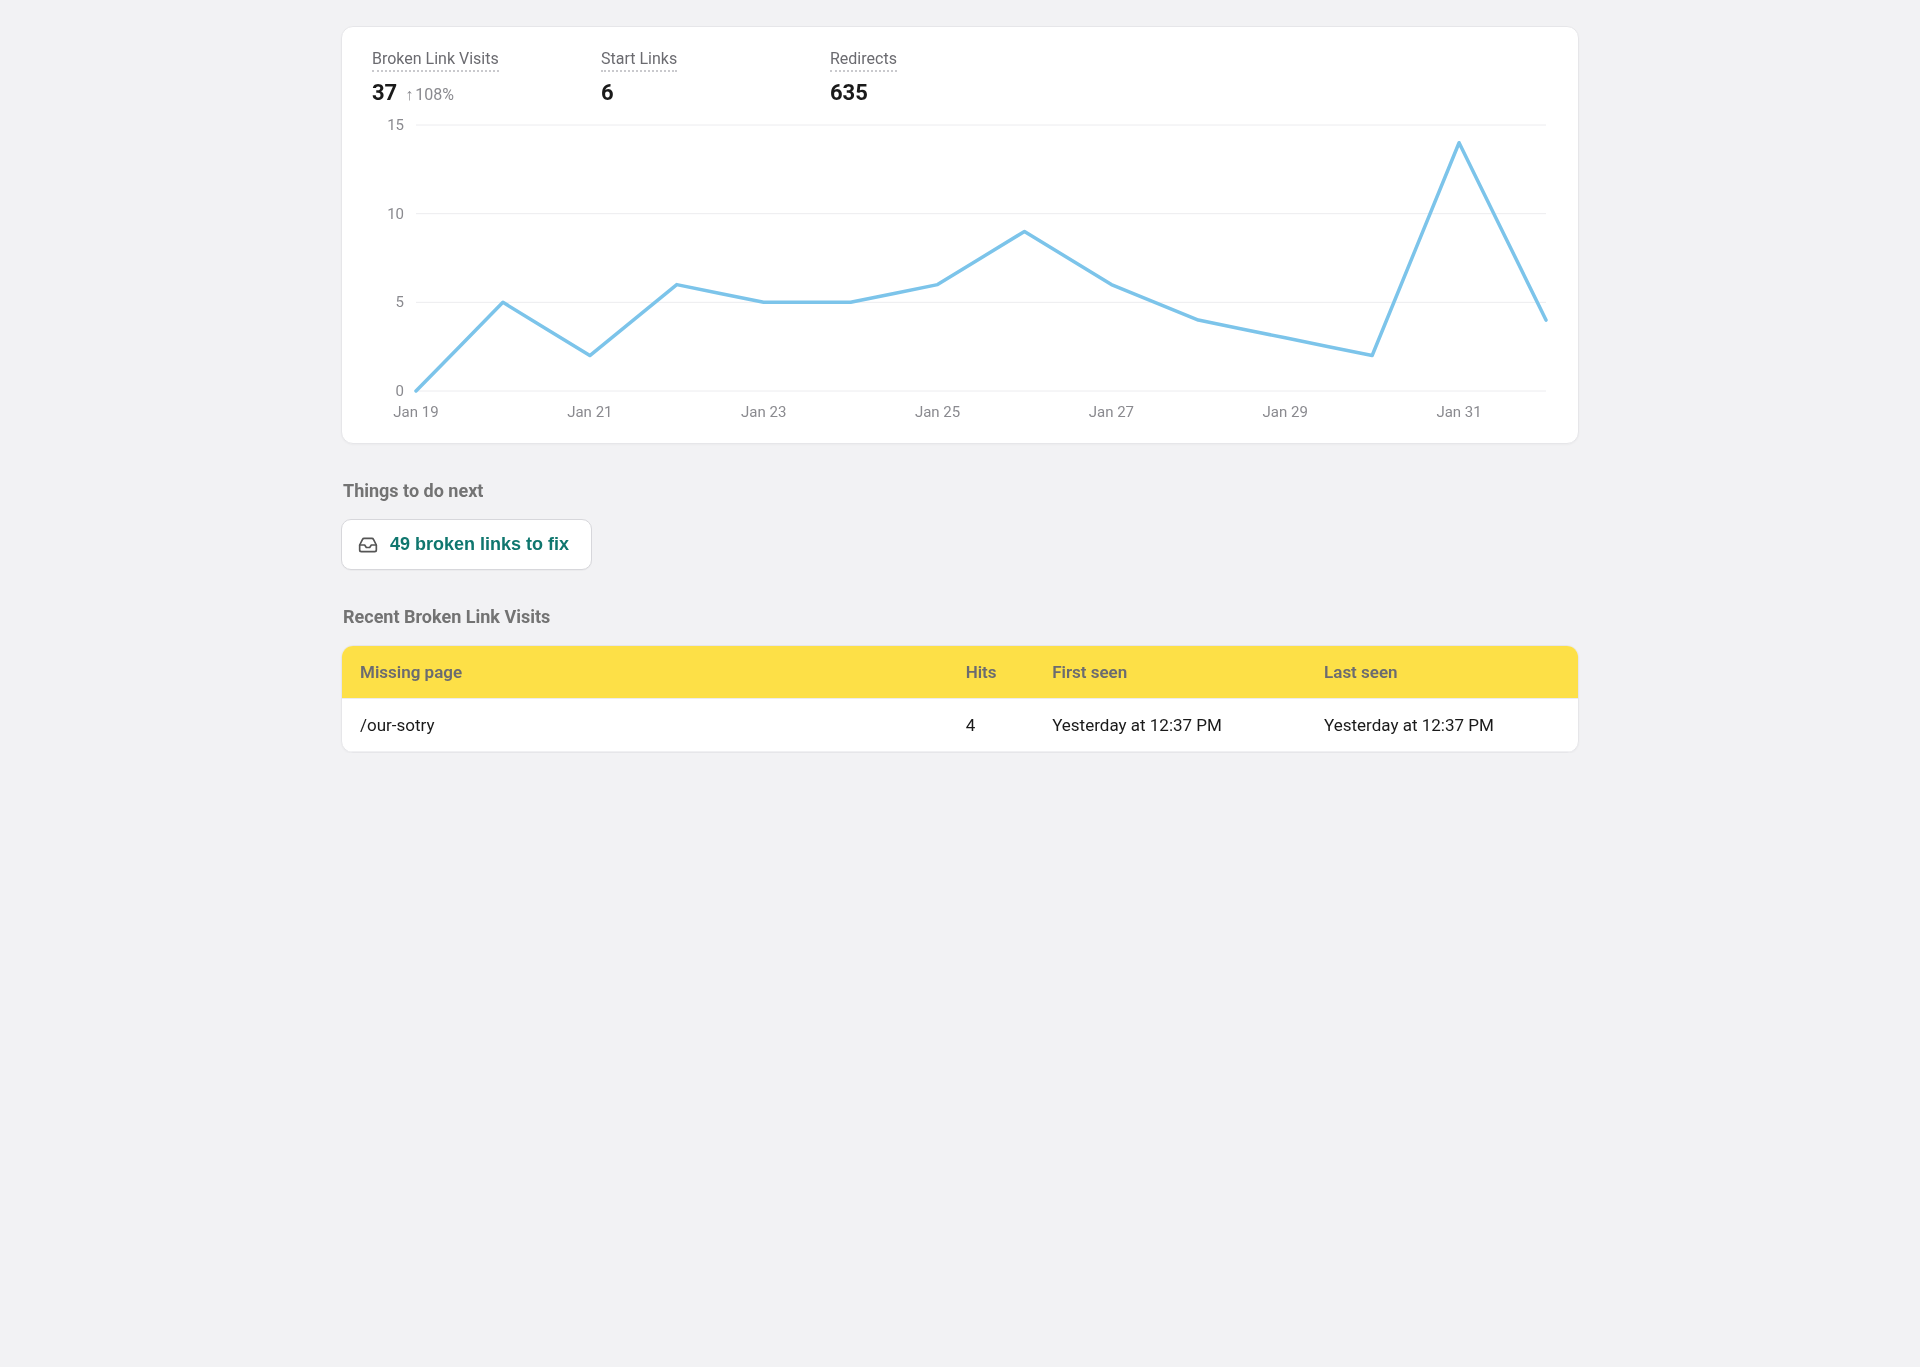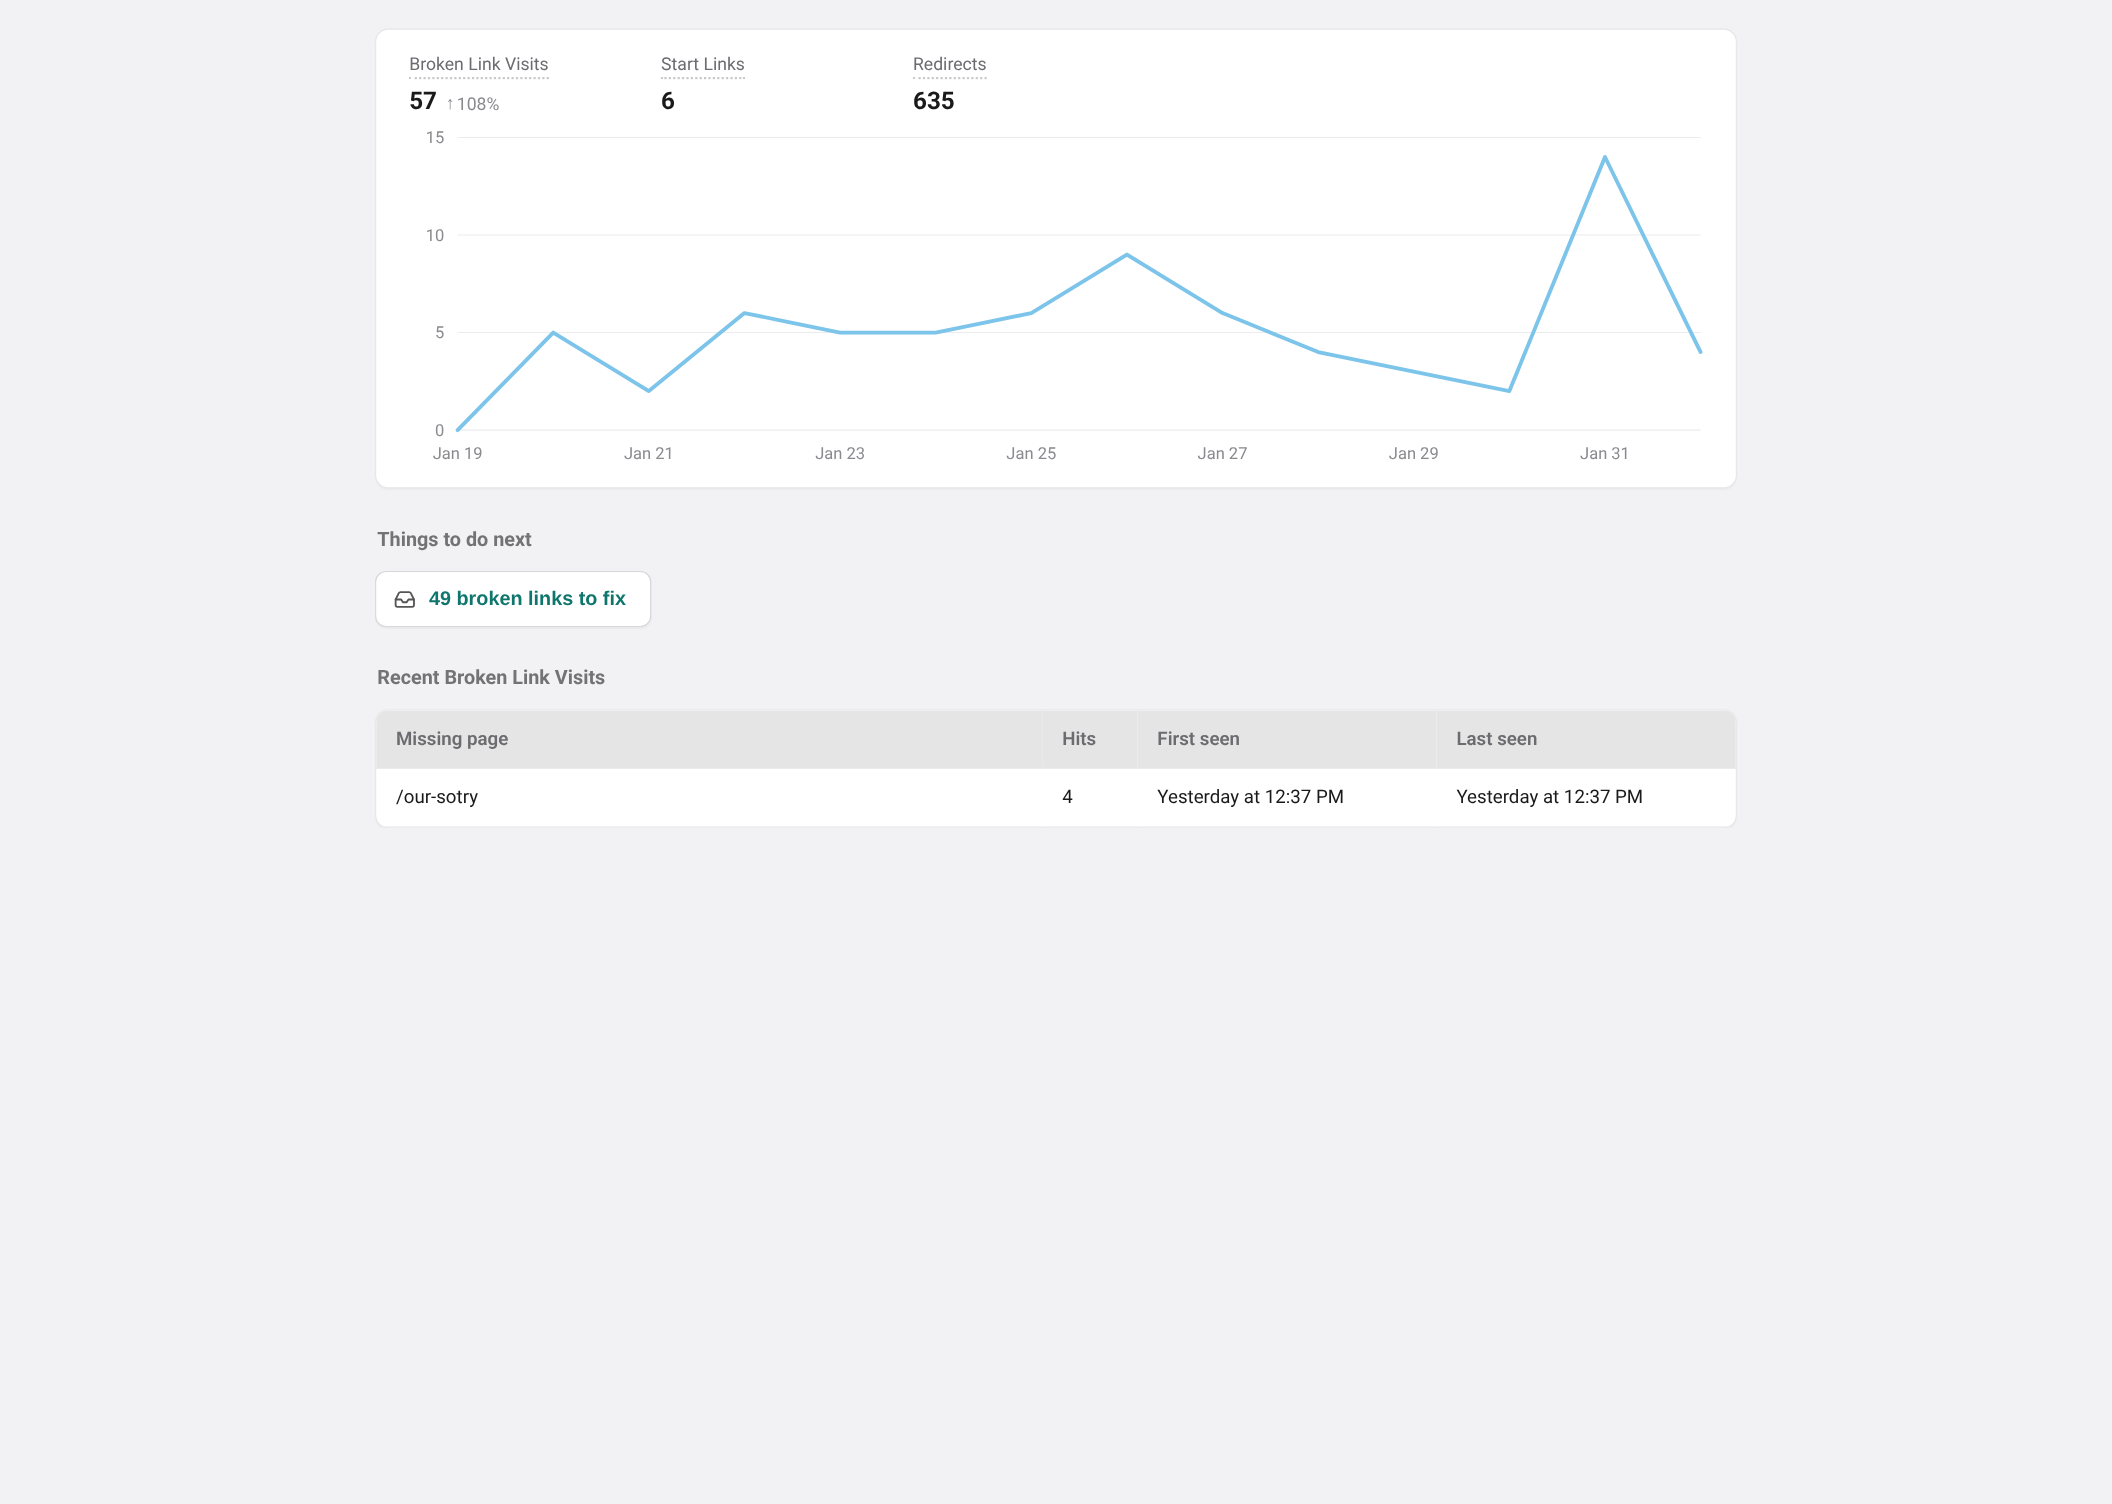--- a/index.html
+++ b/index.html
@@ -119,21 +119,21 @@
   table {
     width: 100%;
     border-collapse: collapse;
     font-size: 17px;
   }
   thead th {
     text-align: left;
     font-weight: 600;
     color: #6b6b70;
     padding: 16px 18px;
-    background: #e5e5e5;
+    background: #fde047;
     border-bottom: 1px solid #ececef;
   }
   tbody td {
     padding: 16px 18px;
     color: #1a1a1a;
     border-bottom: 1px solid #f0f0f2;
   }
   .col-missing { width: 49%; }
   .col-hits    { width: 7%;  }
   .col-first   { width: 22%; }
@@ -146,21 +146,21 @@
 
 
   <div class="content">
 
     <div class="card">
       <div class="stats-row">
 
         <div class="stat">
           <span class="stat-label">Broken Link Visits</span>
           <div class="stat-value-row">
-            <span class="stat-value">57</span>
+            <span class="stat-value">37</span>
             <span class="stat-delta">
               <span>↑</span>
                 <span>108%</span>
             </span>
           </div>
         </div>
 
         <div class="stat">
           <span class="stat-label">Start Links</span>
           <div class="stat-value-row">

